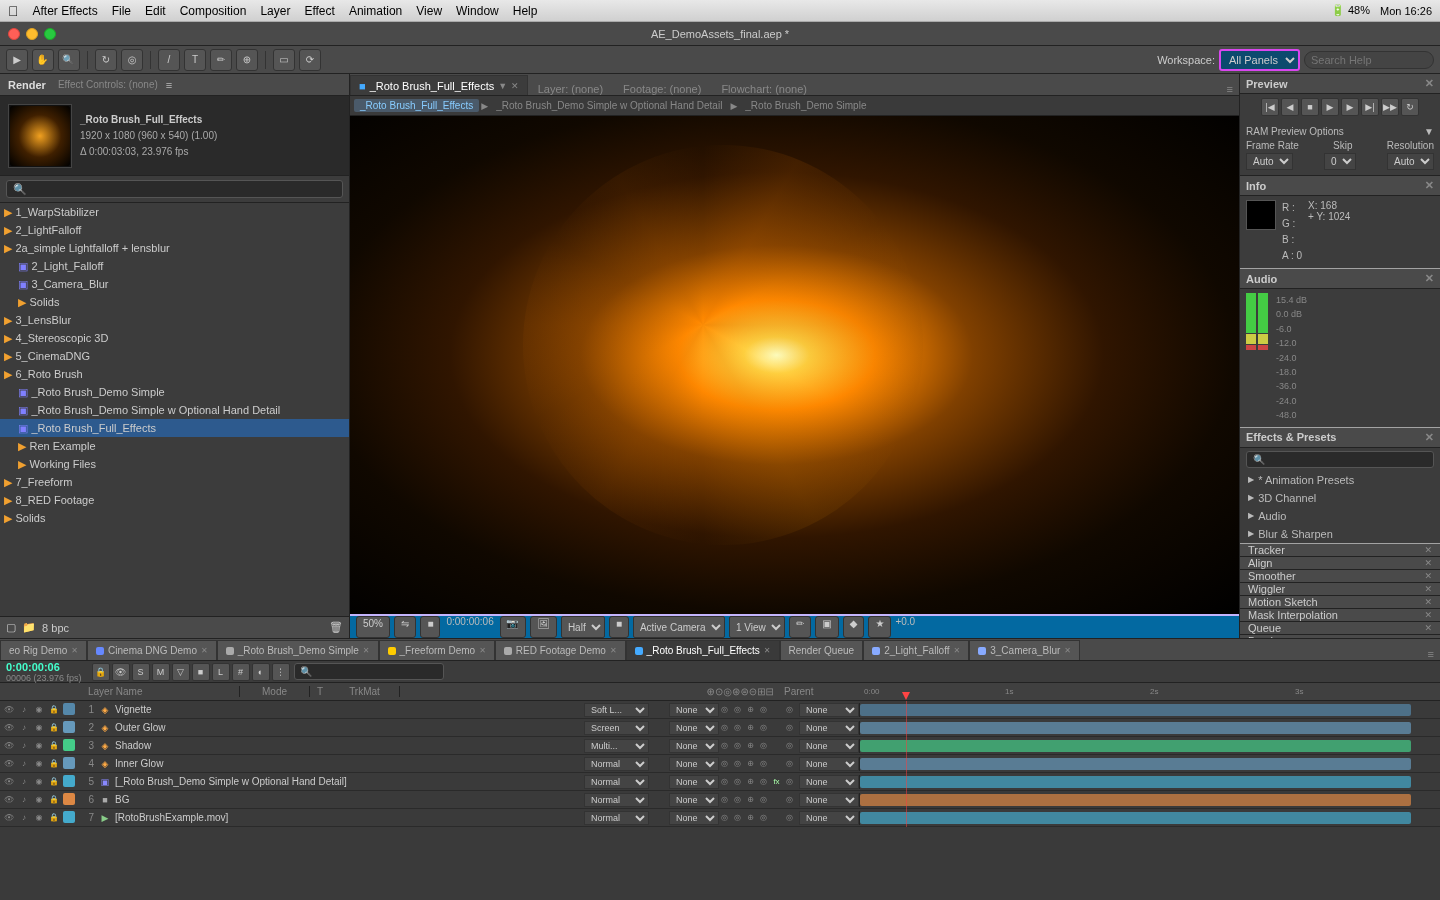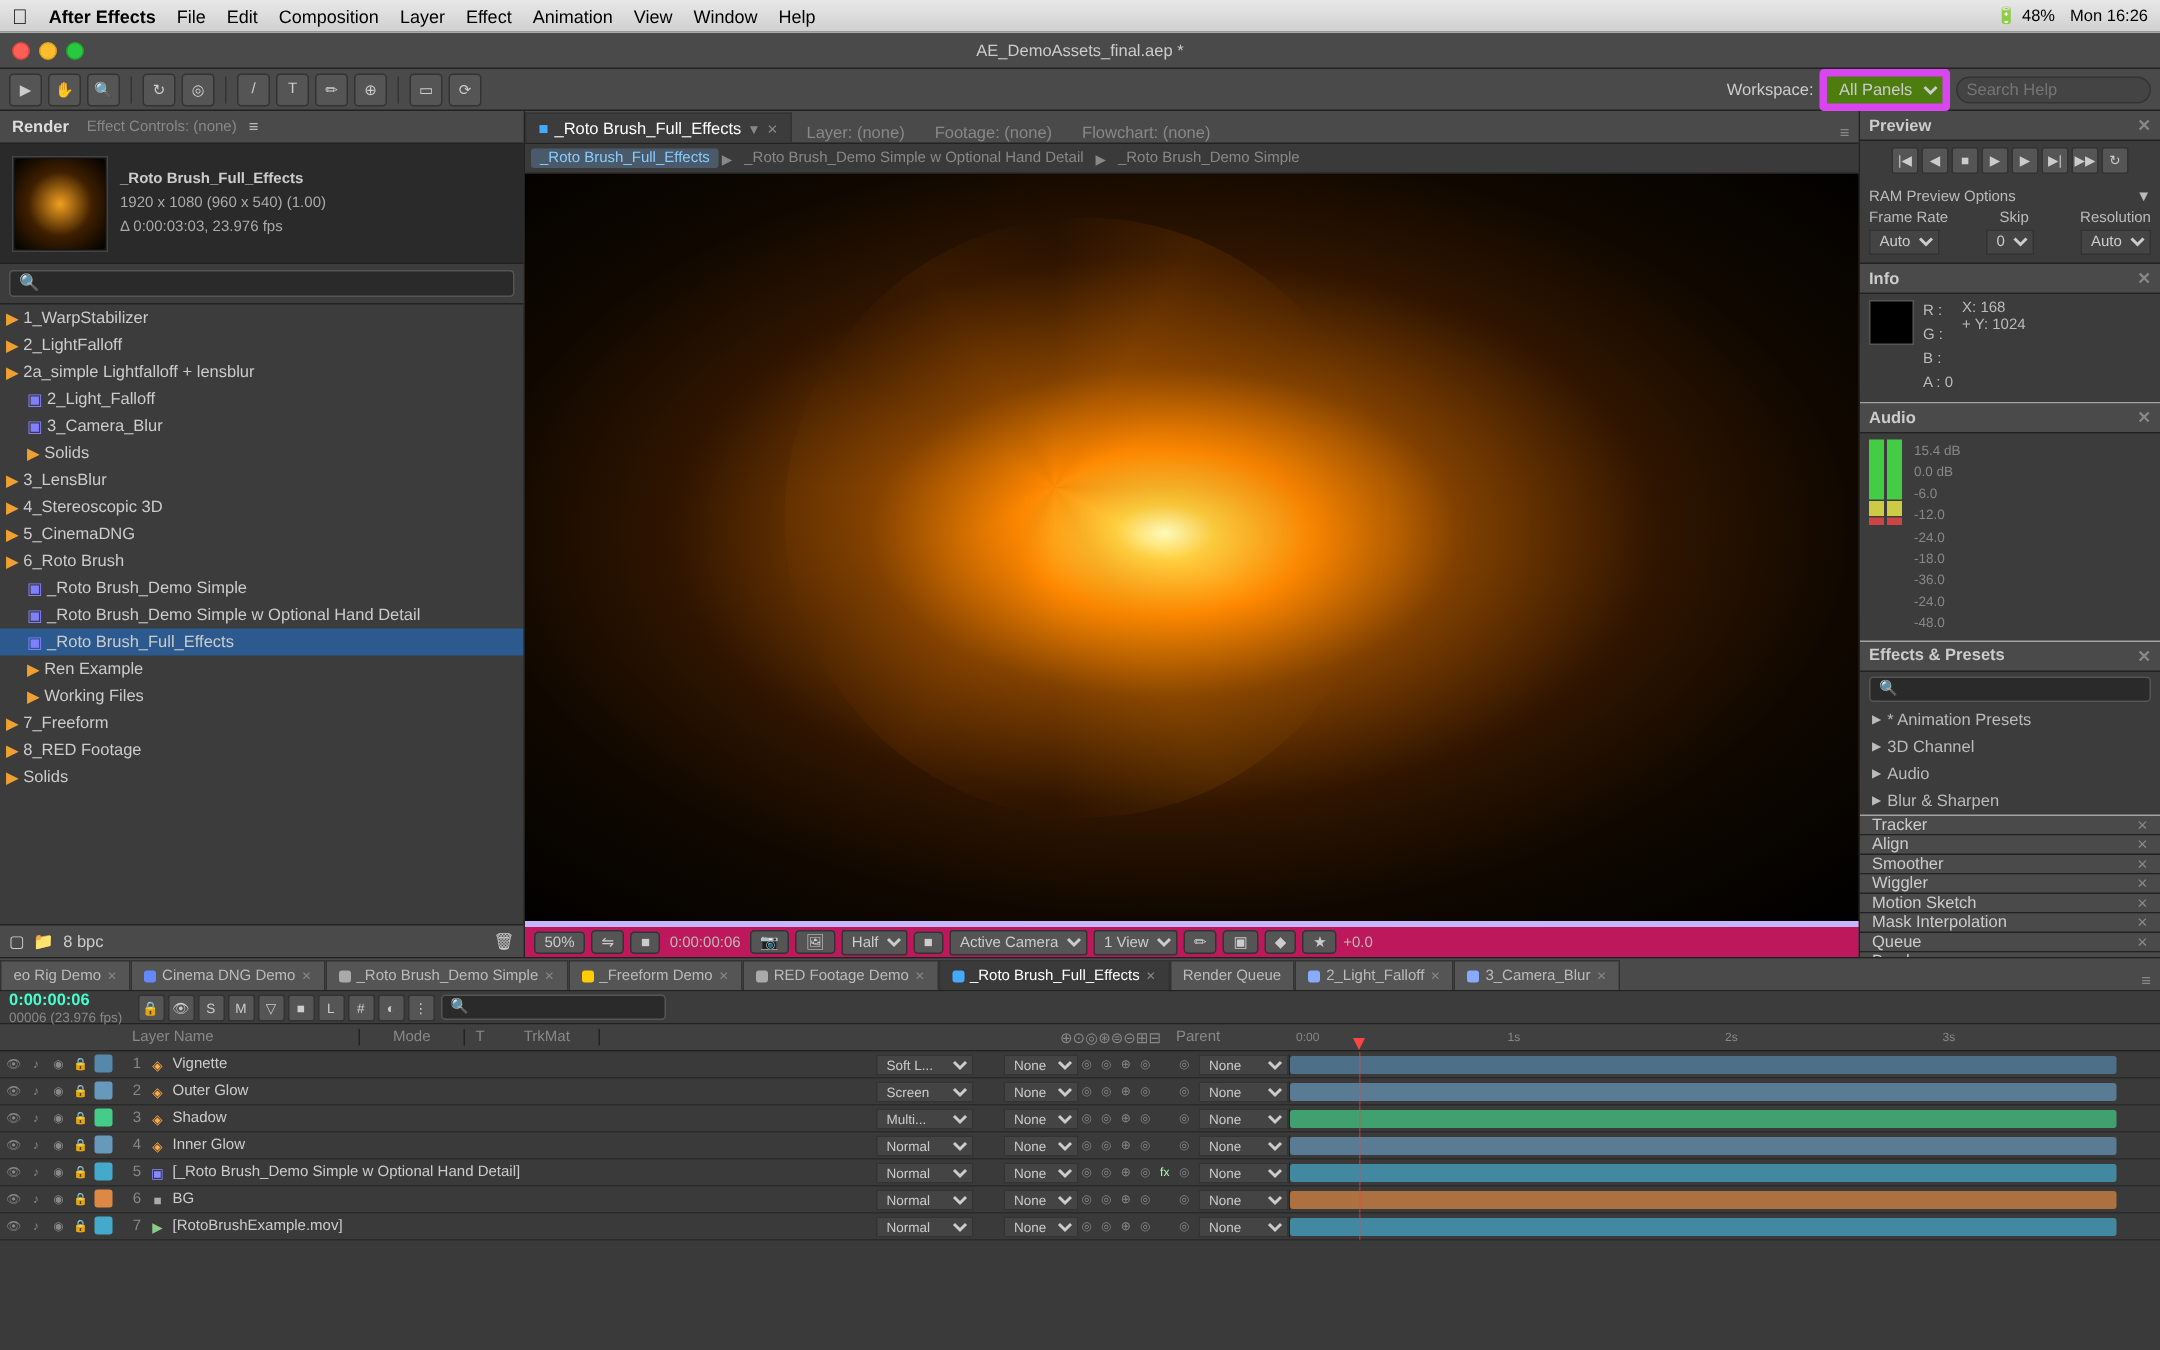--- a/index.html
+++ b/index.html
@@ -20,21 +20,21 @@
       display: flex;
       align-items: center;
       padding: 0 8px;
       gap: 14px;
       color: #000;
       font-size: 12px;
       border-bottom: 1px solid #aaa;
     }
     .menu-item { cursor: pointer; white-space: nowrap; }
     .menu-apple { font-size: 14px; }
-    .menu-app-name { font-weight: bold; }
+    .menu-app-name { font-weight: normal; }
     .menu-spacer { flex: 1; }
     .menu-right { display: flex; gap: 10px; align-items: center; font-size: 11px; }
 
     
     #title-bar {
       height: 24px;
       background: #4a4a4a;
       display: flex;
       align-items: center;
       justify-content: center;
@@ -62,21 +62,21 @@
       width: 22px; height: 22px;
       background: #555;
       border: 1px solid #333;
       border-radius: 3px;
       display: flex; align-items: center; justify-content: center;
       cursor: pointer; color: #ccc; font-size: 10px;
     }
     .tb-sep { width: 1px; height: 18px; background: #333; margin: 0 3px; }
     .tb-workspace { margin-left: auto; display: flex; align-items: center; gap: 4px; }
     .tb-select {
-      background: #4d7c0f; border: 5px solid #d946ef; color: #ccc;
+      background: #0c4a6e; border: 2px solid #d946ef; color: #ccc;
       padding: 2px 4px; font-size: 11px; border-radius: 3px;
     }
     .tb-search {
       background: #444; border: 1px solid #333; color: #ccc;
       padding: 2px 6px; font-size: 11px; border-radius: 10px; width: 130px;
     }
 
     #app-body {
       display: flex;
       flex-direction: column;
@@ -212,23 +212,23 @@
     }
     #viewer-canvas {
       width: 100%; height: 100%;
       background: radial-gradient(ellipse at 55% 45%, #f0c020 0%, #e08000 10%, #c05000 20%, #402000 40%, #1a0a00 60%, #0a0500 80%, #000 100%);
       position: relative;
     }
 
     
     #viewer-bottom {
       height: 24px;
-      background: #be185d;
-      border-top: 4px solid #c4b5fd;
-      display: flex; align-items: center; padding: 0 6px; gap: 4px;
+      background: #0369a1;
+      border-top: 2px solid #c4b5fd;
+      display: flex; padding: 0 6px; gap: 4px;
       font-size: 10px; color: #bbb;
     }
 
     
     #panel-right {
       width: 200px;
       min-width: 200px;
       background: #3c3c3c;
       display: flex;
       flex-direction: column;

